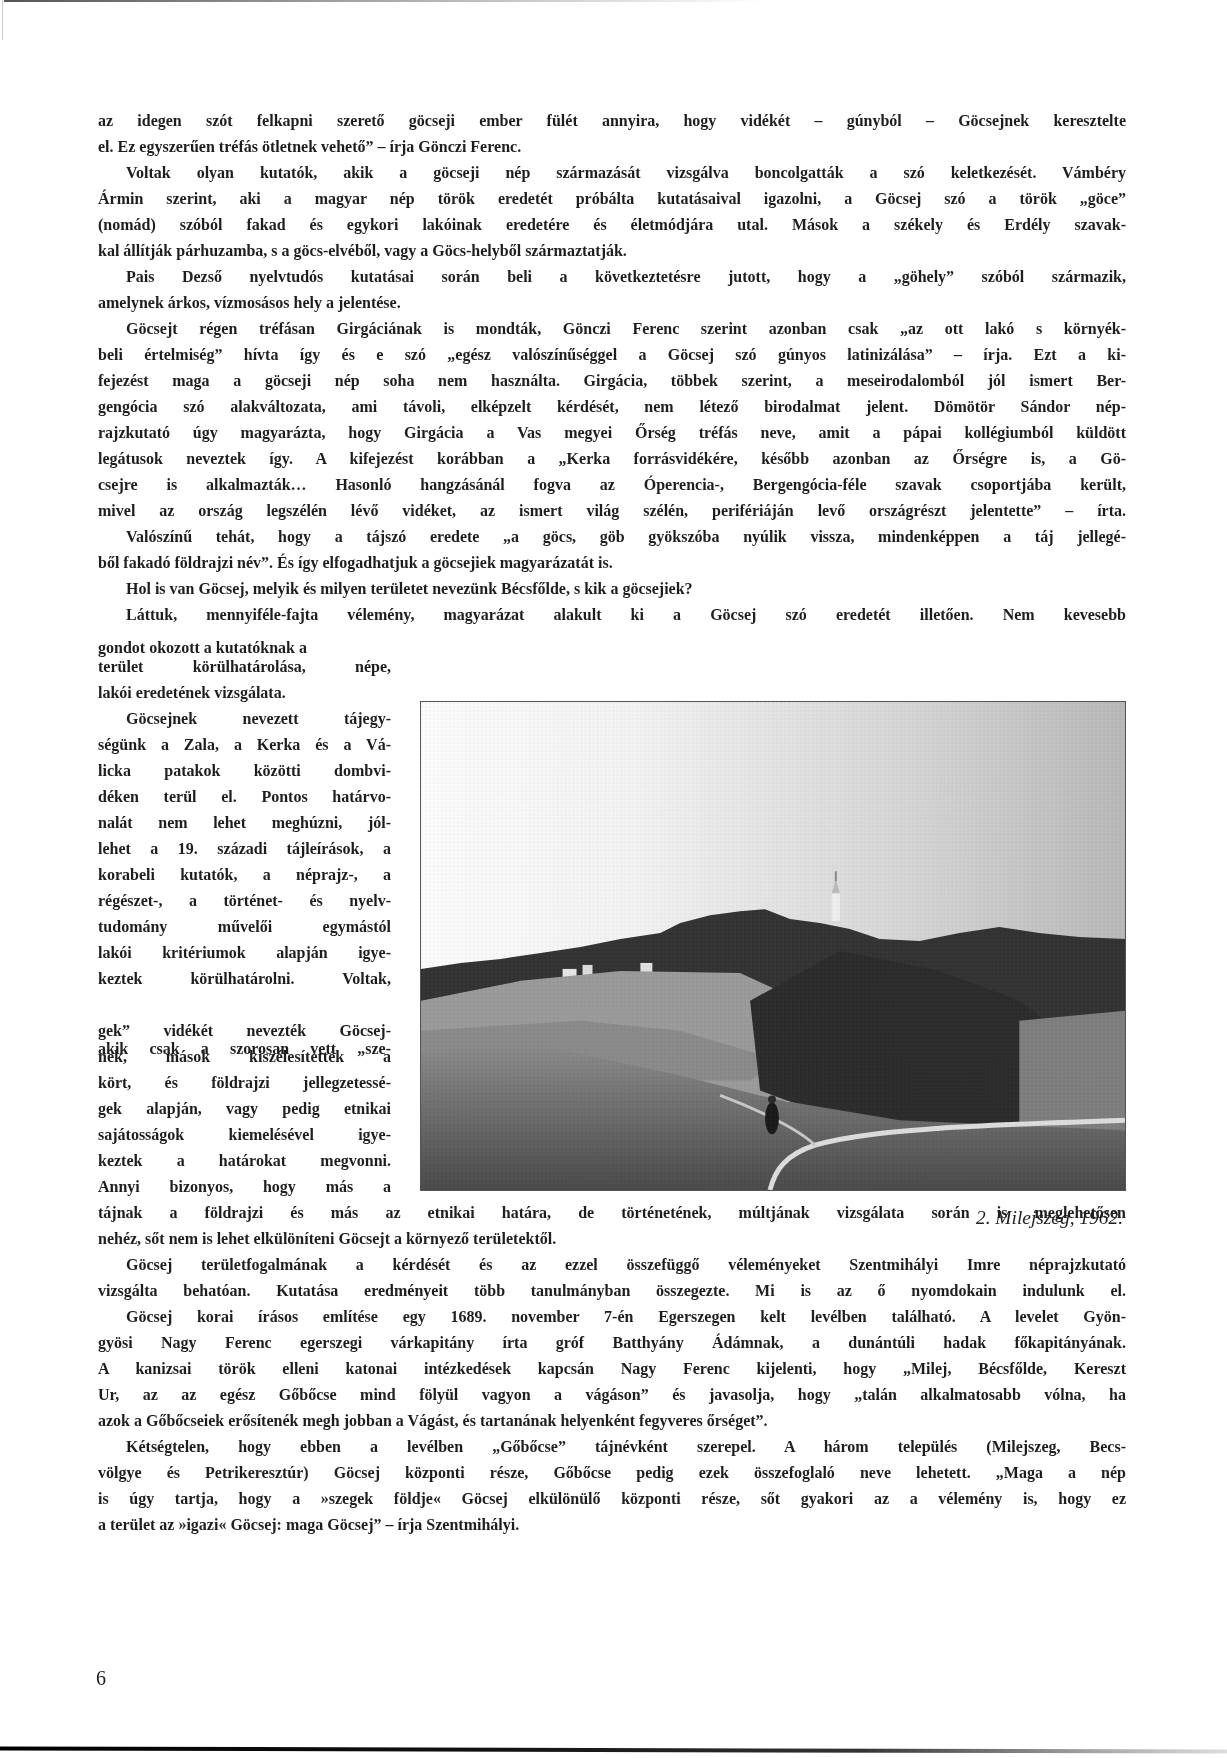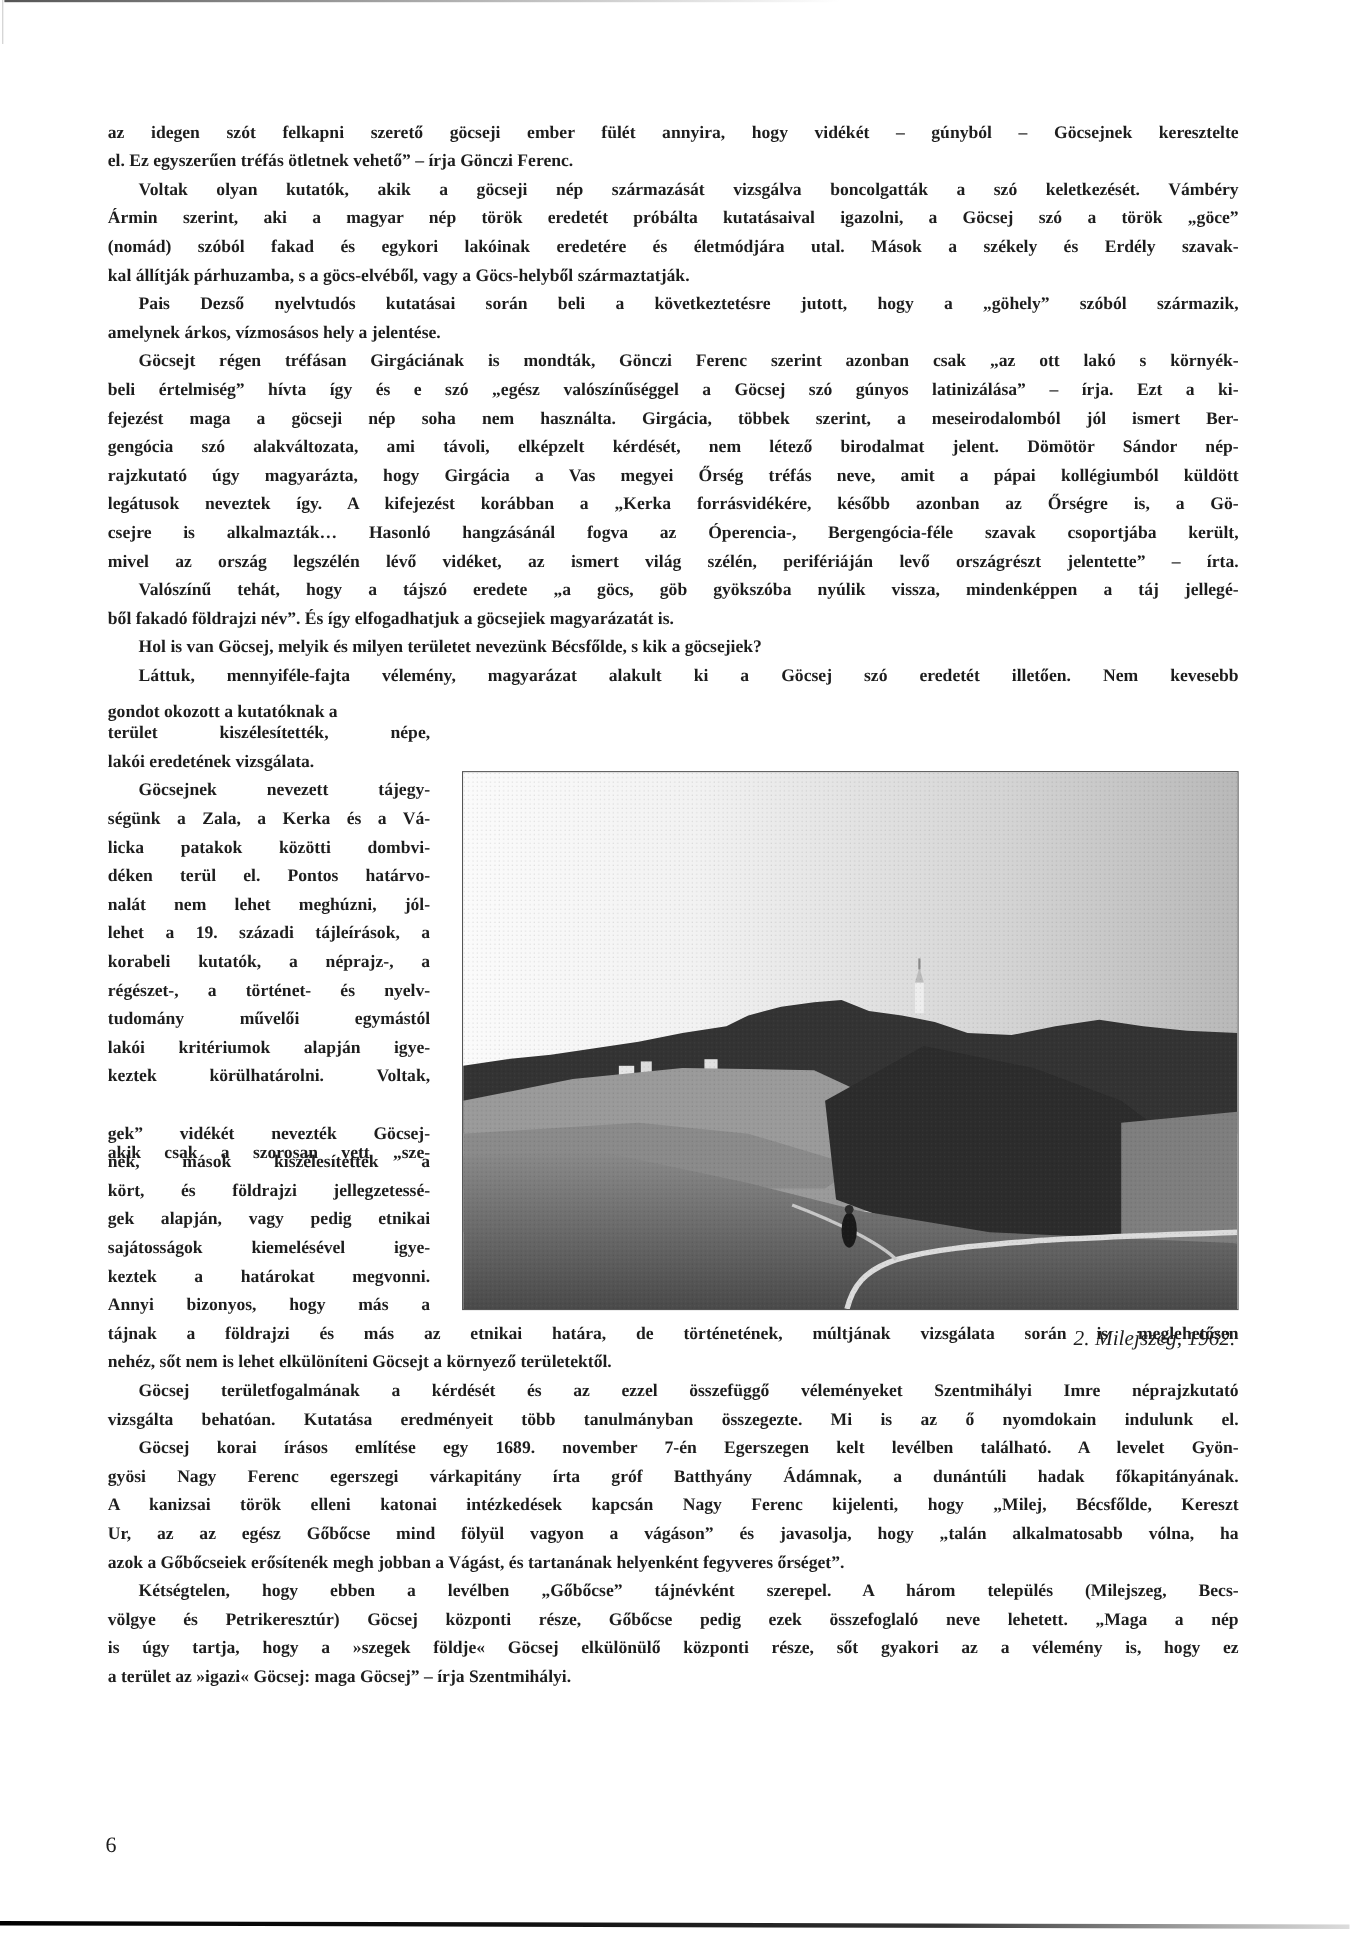--- a/index.html
+++ b/index.html
@@ -66,21 +66,21 @@
       <div class="line justify" style="top: 394px;">gengócia szó alakváltozata, ami távoli, elképzelt kérdését, nem létező birodalmat jelent. Dömötör Sándor nép-</div>
       <div class="line justify" style="top: 420px;">rajzkutató úgy magyarázta, hogy Girgácia a Vas megyei Őrség tréfás neve, amit a pápai kollégiumból küldött</div>
       <div class="line justify" style="top: 446px;">legátusok neveztek így. A kifejezést korábban a „Kerka forrásvidékére, később azonban az Őrségre is, a Gö-</div>
       <div class="line justify" style="top: 472px;">csejre is alkalmazták… Hasonló hangzásánál fogva az Óperencia-, Bergengócia-féle szavak csoportjába került,</div>
       <div class="line justify" style="top: 498px;">mivel az ország legszélén lévő vidéket, az ismert világ szélén, perifériáján levő országrészt jelentette” – írta.</div>
       <div class="line indent justify" style="top: 524px;">Valószínű tehát, hogy a tájszó eredete „a göcs, göb gyökszóba nyúlik vissza, mindenképpen a táj jellegé-</div>
       <div class="line" style="top: 550px;">ből fakadó földrajzi név”. És így elfogadhatjuk a göcsejiek magyarázatát is.</div>
       <div class="line indent" style="top: 576px;">Hol is van Göcsej, melyik és milyen területet nevezünk Bécsfőlde, s kik a göcsejiek?</div>
       <div class="line indent justify" style="top: 602px;">Láttuk, mennyiféle-fajta vélemény, magyarázat alakult ki a Göcsej szó eredetét illetően. Nem kevesebb</div>
       <div class="line narrow" style="top: 635px;">gondot okozott a kutatóknak a</div>
-      <div class="line justify narrow" style="top: 654px;">terület kiszélesítették, népe,</div>
+      <div class="line justify narrow" style="top: 654px;">terület körülhatárolása, népe,</div>
       <div class="line narrow" style="top: 680px;">lakói eredetének vizsgálata.</div>
       <div class="line indent justify narrow" style="top: 706px;">Göcsejnek nevezett tájegy-</div>
       <div class="line justify narrow" style="top: 732px;">ségünk a Zala, a Kerka és a Vá-</div>
       <div class="line justify narrow" style="top: 758px;">licka patakok közötti dombvi-</div>
       <div class="line justify narrow" style="top: 784px;">déken terül el. Pontos határvo-</div>
       <div class="line justify narrow" style="top: 810px;">nalát nem lehet meghúzni, jól-</div>
       <div class="line justify narrow" style="top: 836px;">lehet a 19. századi tájleírások, a</div>
       <div class="line justify narrow" style="top: 862px;">korabeli kutatók, a néprajz-, a</div>
       <div class="line justify narrow" style="top: 888px;">régészet-, a történet- és nyelv-</div>
       <div class="line justify narrow" style="top: 914px;">tudomány művelői egymástól</div>

